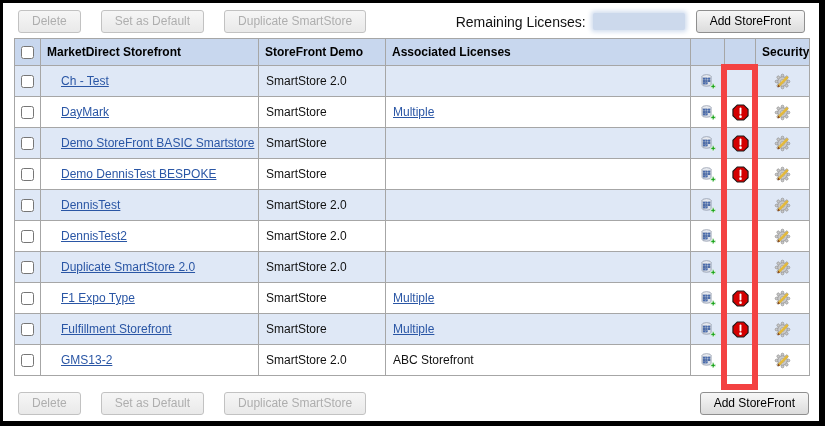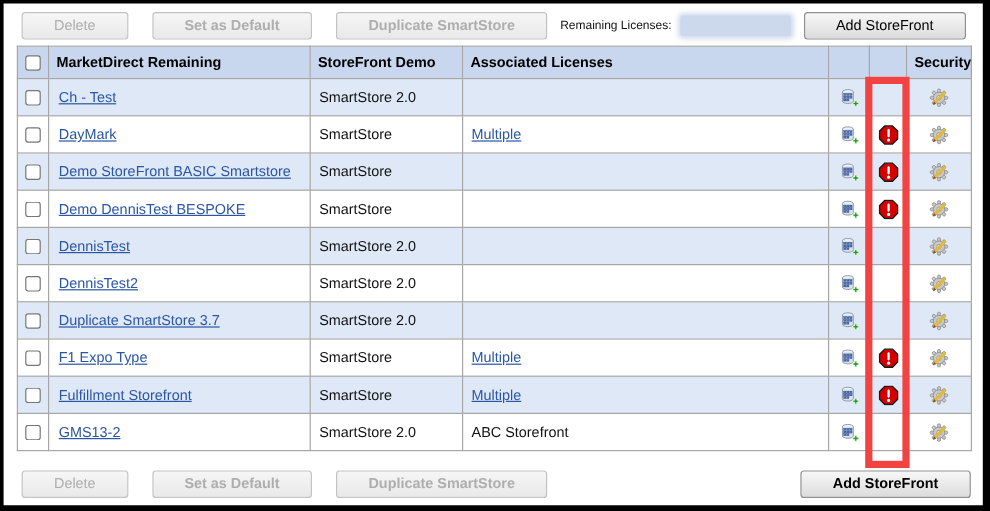--- a/index.html
+++ b/index.html
@@ -16,34 +16,34 @@
     border-width:3px 6px 5px 3px;
   }
 
   
   .toolbar { position:absolute; display:flex; align-items:center; z-index:5; }
   .toolbar.top { top:10px; left:18px; right:20px; height:23px; }
   .toolbar.bottom { top:391px; left:18px; right:16px; height:24px; }
 
   .btn {
     font-family:"Liberation Sans", sans-serif;
-    font-size:12px; line-height:15px; padding:3px 26px;
+    font-size:12px; line-height:15px; padding:3px 13px;
     border:1px solid #8f8f8f; border-radius:3px;
     background:linear-gradient(#f7f7f7,#dcdcdc);
     color:#000; cursor:pointer; white-space:nowrap;
   }
   .btn.disabled {
     color:#aeaeae; border-color:#c2c2c2;
     background:linear-gradient(#f6f6f6,#e9e9e9);
     cursor:default;
   }
-  .btn + .btn { margin-left:20px;font-weight:bold; }
+  .btn + .btn { margin-left:20px; }
 
   .licenses { margin-left:auto; display:flex; align-items:center; }
-  .licenses-label { font-size:10px; color:#111; }
+  .licenses-label { font-size:14px; color:#111; }
   .licenses-value {
     width:92px; height:17px; margin-left:7px;
     background:#ccd9ec; box-shadow:0 0 4px 2px rgba(204,217,236,.9);
     border-radius:2px;
   }
   .toolbar.top .btn.add { margin-left:11px; }
   .toolbar.bottom .btn.add { margin-left:auto; }
 
   
   table.grid {
@@ -53,21 +53,21 @@
   }
   .grid th, .grid td { border:1px solid #a6a6a6; overflow:hidden; white-space:nowrap; }
   .grid thead th {
     background:#c8d7ee; height:27px; font-weight:bold; font-size:12px;
     text-align:left; padding:0 6px; color:#000;
   }
   .grid td { height:31px; background:#ffffff; padding:0 7px; vertical-align:middle; }
   .grid tr.row-alt td { background:#dfe8f6; }
   .grid td.c-check, .grid th.c-check { text-align:center; padding:0; }
   .grid td.c-icon, .grid td.c-alert, .grid td.c-sec { text-align:center; padding:0; }
-  .grid td.c-name { padding-left:8px; }
+  .grid td.c-name { padding-left:20px; }
 
   .cb { width:13px; height:13px; margin:0; vertical-align:middle; }
   a.link { color:#2a56a5; text-decoration:underline; }
   .icon-wrap { display:inline-block; width:17px; height:17px; vertical-align:middle; }
 
   
   .highlight-rect {
     position:absolute; left:721px; top:64px; width:37px; height:326px;
     border:6px solid #f34242; z-index:40; pointer-events:none;
   }
@@ -94,21 +94,21 @@
         <col style="width:218px">
         <col style="width:127px">
       <col style="width:305px">
         <col style="width:34px">
         <col style="width:31px">
         <col style="width:54px">
     </colgroup>
     <thead>
       <tr>
         <th class="c-check"><input type="checkbox" class="cb" style=""></th>
-        <th>MarketDirect Remaining</th>
+        <th>MarketDirect Storefront</th>
         <th>StoreFront Demo</th>
         <th>Associated Licenses</th>
         <th></th>
         <th></th>
         <th>Security</th>
       </tr>
     </thead>
     <tbody>
         <tr class="row-alt">
     <td class="c-check"><input type="checkbox" class="cb" style=""></td>
@@ -333,21 +333,21 @@
       <rect x="7.2" y="1.2" width="2.6" height="14.6" rx="1.2" transform="rotate(135 8.5 8.5)"></rect>
     </g>
     <circle cx="8.5" cy="8.5" r="4.7" fill="#c9c9c9" stroke="#8f8f8f" stroke-width="0.7"></circle>
     <circle cx="8.5" cy="8.5" r="1.9" fill="#f1f1f1" stroke="#8f8f8f" stroke-width="0.7"></circle>
     <line x1="5" y1="12.6" x2="13" y2="4.6" stroke="#e3b93c" stroke-width="2.6" stroke-linecap="round"></line>
     <polygon points="3.4,14.2 6.1,13.4 4.3,11.6" fill="#8a4a1e"></polygon>
   </svg></span></td>
   </tr>
         <tr class="row-alt">
     <td class="c-check"><input type="checkbox" class="cb" style=""></td>
-    <td class="c-name"><a href="#" class="link">Duplicate SmartStore 3.7</a></td>
+    <td class="c-name"><a href="#" class="link">Duplicate SmartStore 2.0</a></td>
     <td class="c-type">SmartStore 2.0</td>
     <td class="c-comp"></td>
     <td class="c-icon"><span class="slot-building"><svg class="icon-wrap" viewBox="0 0 18 18" width="17" height="17" aria-hidden="true">
     <ellipse cx="8" cy="3.8" rx="4.8" ry="2" fill="#eef0f4" stroke="#8a93a6" stroke-width="0.8"></ellipse>
     <path d="M3.2 3.8 v8.2 a4.8 2 0 0 0 9.6 0 v-8.2" fill="#dde2ea" stroke="#8a93a6" stroke-width="0.8"></path>
     <g fill="#4a6fb5" stroke="#2d4a85" stroke-width="0.3">
       <rect x="4.3" y="5.2" width="2" height="1.8"></rect>
                   <rect x="7" y="5.2" width="2" height="1.8"></rect>
                   <rect x="9.7" y="5.2" width="2" height="1.8"></rect>
       <rect x="4.3" y="7.6" width="2" height="1.8"></rect>

